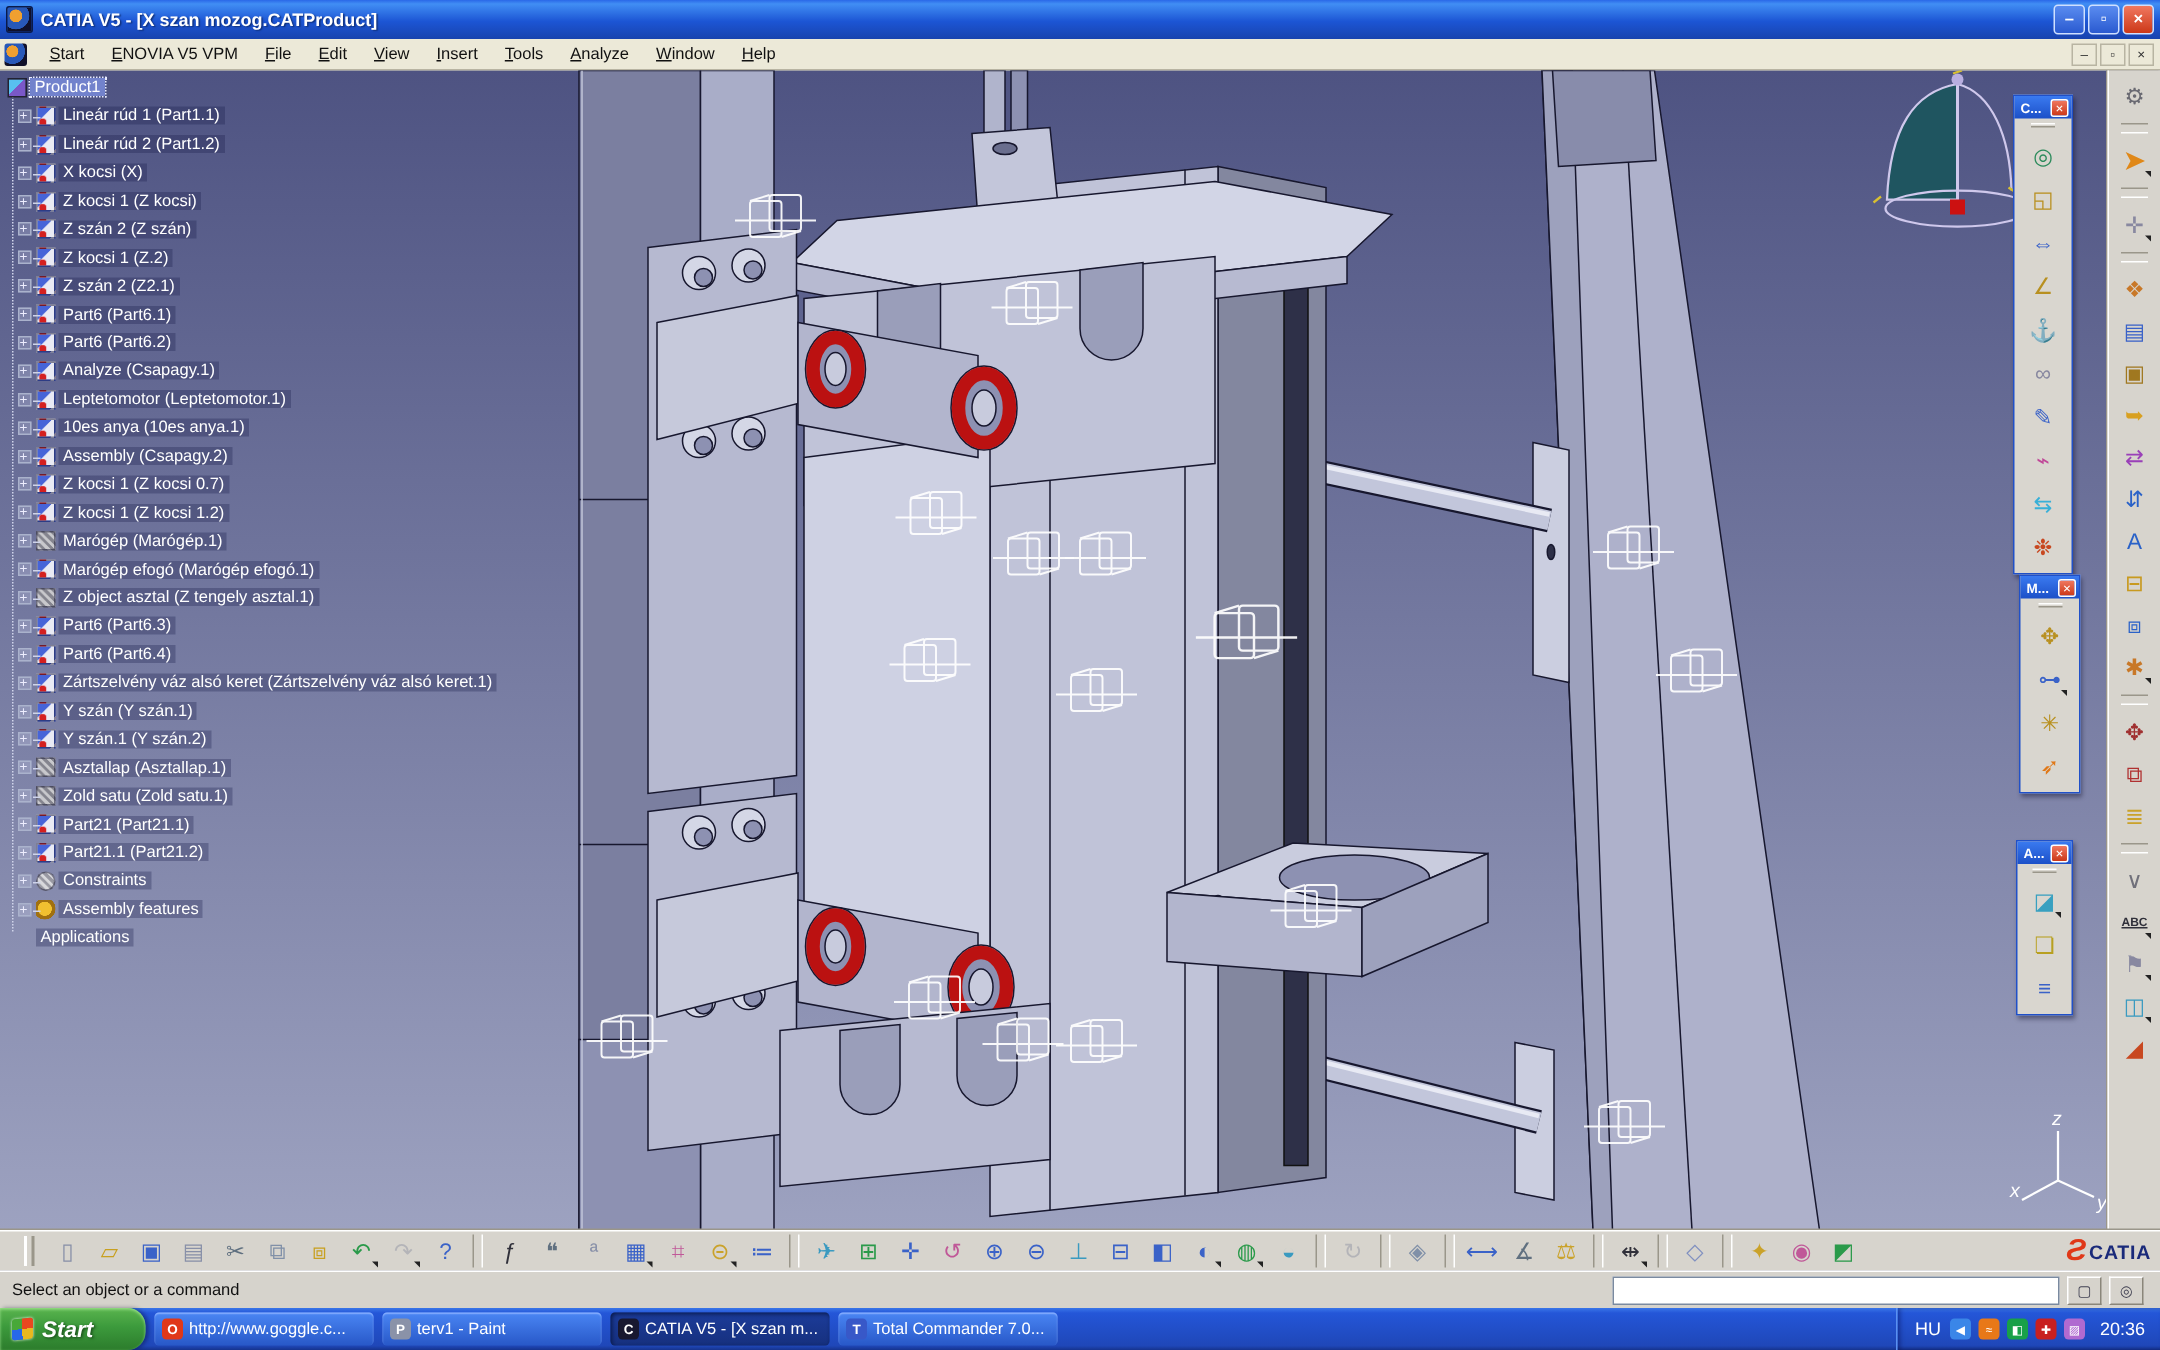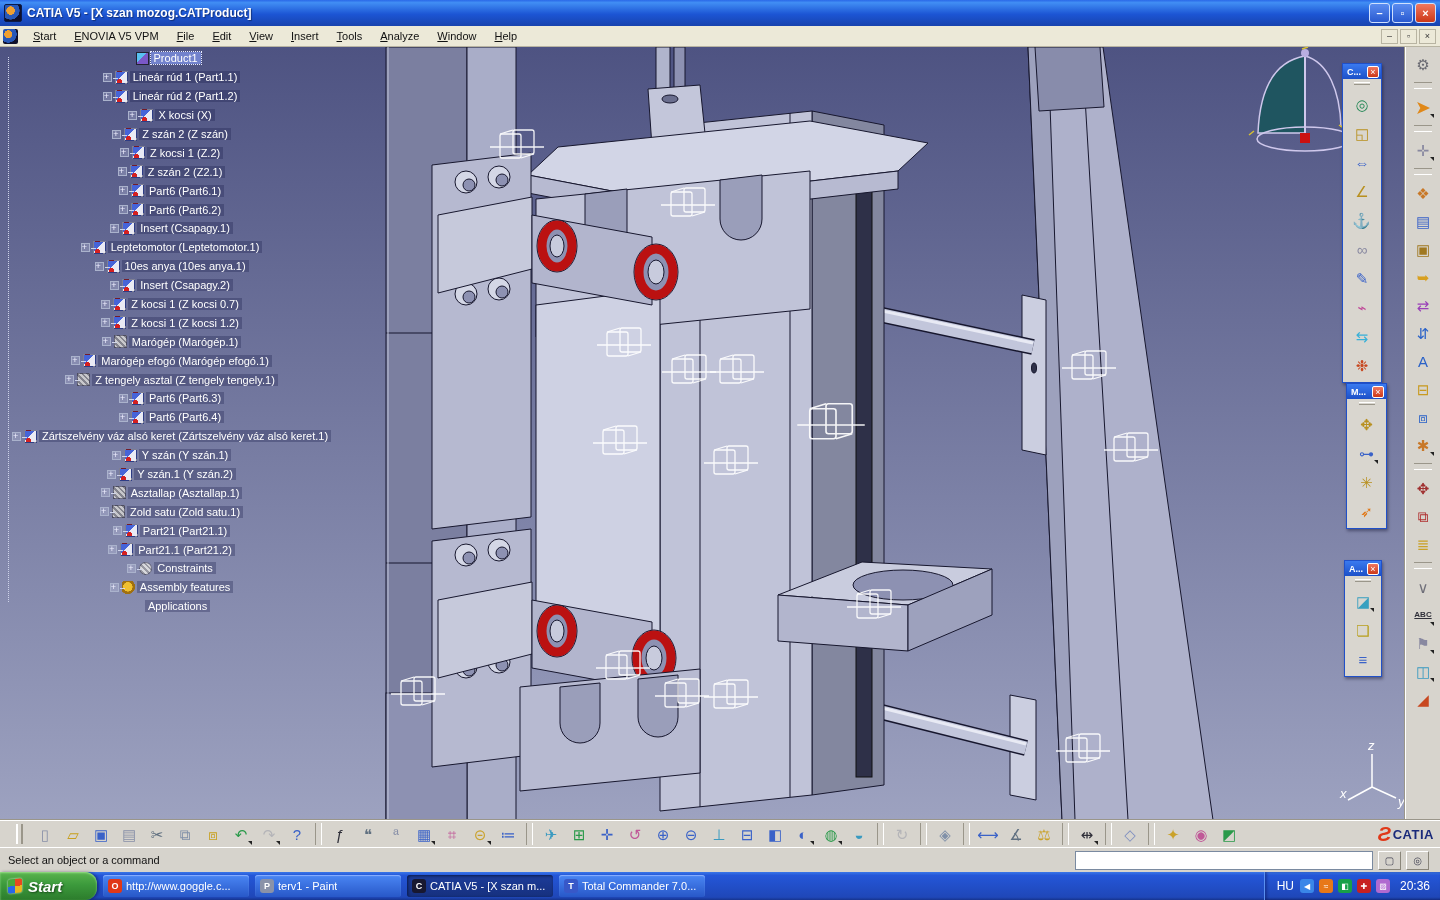--- a/index.html
+++ b/index.html
@@ -28,21 +28,21 @@
   .mdi-controls { margin-left:auto; display:flex; margin-right:4px; }
   .mdibtn { width:17px; height:15px; margin-left:2px; background:#ece9d8; border:1px solid #b8b4a2;
     font-size:9px; display:flex; align-items:center; justify-content:center; color:#333; }
 
   
   .viewport { position:absolute; left:0; top:47px; width:1405px; height:773px; }
 
   
   .tree { position:absolute; left:2px; top:49px; z-index:5; }
   .tree::before { content:""; position:absolute; left:6px; top:8px; bottom:14px; border-left:1px dotted #cfd4ea; }
-  .tree-row { height:18.9px; display:flex; align-items:center; margin-left:10px; position:relative; white-space:nowrap;justify-content:center; }
+  .tree-row { height:18.9px; display:flex; align-items:center; margin-left:10px; position:relative; white-space:nowrap; }
   .tree-row.root { margin-left:3px; }
   .expander { width:9px; height:9px; border:1px solid #aab2cc; background:rgba(210,216,240,.25);
     position:relative; margin-right:3px; flex:none; }
   .expander::before { content:"+"; position:absolute; left:0px; top:-2px; font-size:9px; line-height:11px; color:#eef; }
   .expander::after { content:""; position:absolute; left:9px; top:4px; width:5px; border-top:1px solid #cfd4ea; }
   .noexp .expander { visibility:hidden; }
   .titem-icon { width:13px; height:13px; margin-right:2px; flex:none; border:1px solid rgba(20,20,50,.5); }
   .icon-part { background:
       radial-gradient(circle at 3.5px 9.5px, #d42020 0 2.4px, transparent 2.6px),
       linear-gradient(135deg,#4664d8 0 42%,#e9eaf4 42%); }
@@ -338,20 +338,25 @@
       <span class="tlabel">Lineár rúd 2 (Part1.2)</span>
     </div>
     <div class="tree-row">
       <span class="expander"></span>
       <span class="titem-icon icon-part"></span>
       <span class="tlabel">X kocsi (X)</span>
     </div>
     <div class="tree-row">
       <span class="expander"></span>
       <span class="titem-icon icon-part"></span>
+      <span class="tlabel">Z kocsi 1 (Z kocsi)</span>
+    </div>
+    <div class="tree-row">
+      <span class="expander"></span>
+      <span class="titem-icon icon-part"></span>
       <span class="tlabel">Z szán 2 (Z szán)</span>
     </div>
     <div class="tree-row">
       <span class="expander"></span>
       <span class="titem-icon icon-part"></span>
       <span class="tlabel">Z kocsi 1 (Z.2)</span>
     </div>
     <div class="tree-row">
       <span class="expander"></span>
       <span class="titem-icon icon-part"></span>
@@ -363,36 +368,36 @@
       <span class="tlabel">Part6 (Part6.1)</span>
     </div>
     <div class="tree-row">
       <span class="expander"></span>
       <span class="titem-icon icon-part"></span>
       <span class="tlabel">Part6 (Part6.2)</span>
     </div>
     <div class="tree-row">
       <span class="expander"></span>
       <span class="titem-icon icon-part"></span>
-      <span class="tlabel">Insert (Csapagy.1)</span>
+      <span class="tlabel">Analyze (Csapagy.1)</span>
     </div>
     <div class="tree-row">
       <span class="expander"></span>
       <span class="titem-icon icon-part"></span>
       <span class="tlabel">Leptetomotor (Leptetomotor.1)</span>
     </div>
     <div class="tree-row">
       <span class="expander"></span>
       <span class="titem-icon icon-part"></span>
       <span class="tlabel">10es anya (10es anya.1)</span>
     </div>
     <div class="tree-row">
       <span class="expander"></span>
       <span class="titem-icon icon-part"></span>
-      <span class="tlabel">Insert (Csapagy.2)</span>
+      <span class="tlabel">Assembly (Csapagy.2)</span>
     </div>
     <div class="tree-row">
       <span class="expander"></span>
       <span class="titem-icon icon-part"></span>
       <span class="tlabel">Z kocsi 1 (Z kocsi 0.7)</span>
     </div>
     <div class="tree-row">
       <span class="expander"></span>
       <span class="titem-icon icon-part"></span>
       <span class="tlabel">Z kocsi 1 (Z kocsi 1.2)</span>
@@ -403,21 +408,21 @@
       <span class="tlabel">Marógép (Marógép.1)</span>
     </div>
     <div class="tree-row">
       <span class="expander"></span>
       <span class="titem-icon icon-part"></span>
       <span class="tlabel">Marógép efogó (Marógép efogó.1)</span>
     </div>
     <div class="tree-row">
       <span class="expander"></span>
       <span class="titem-icon icon-part-x"></span>
-      <span class="tlabel">Z tengely asztal (Z tengely tengely.1)</span>
+      <span class="tlabel">Z object asztal (Z tengely asztal.1)</span>
     </div>
     <div class="tree-row">
       <span class="expander"></span>
       <span class="titem-icon icon-part"></span>
       <span class="tlabel">Part6 (Part6.3)</span>
     </div>
     <div class="tree-row">
       <span class="expander"></span>
       <span class="titem-icon icon-part"></span>
       <span class="tlabel">Part6 (Part6.4)</span>

